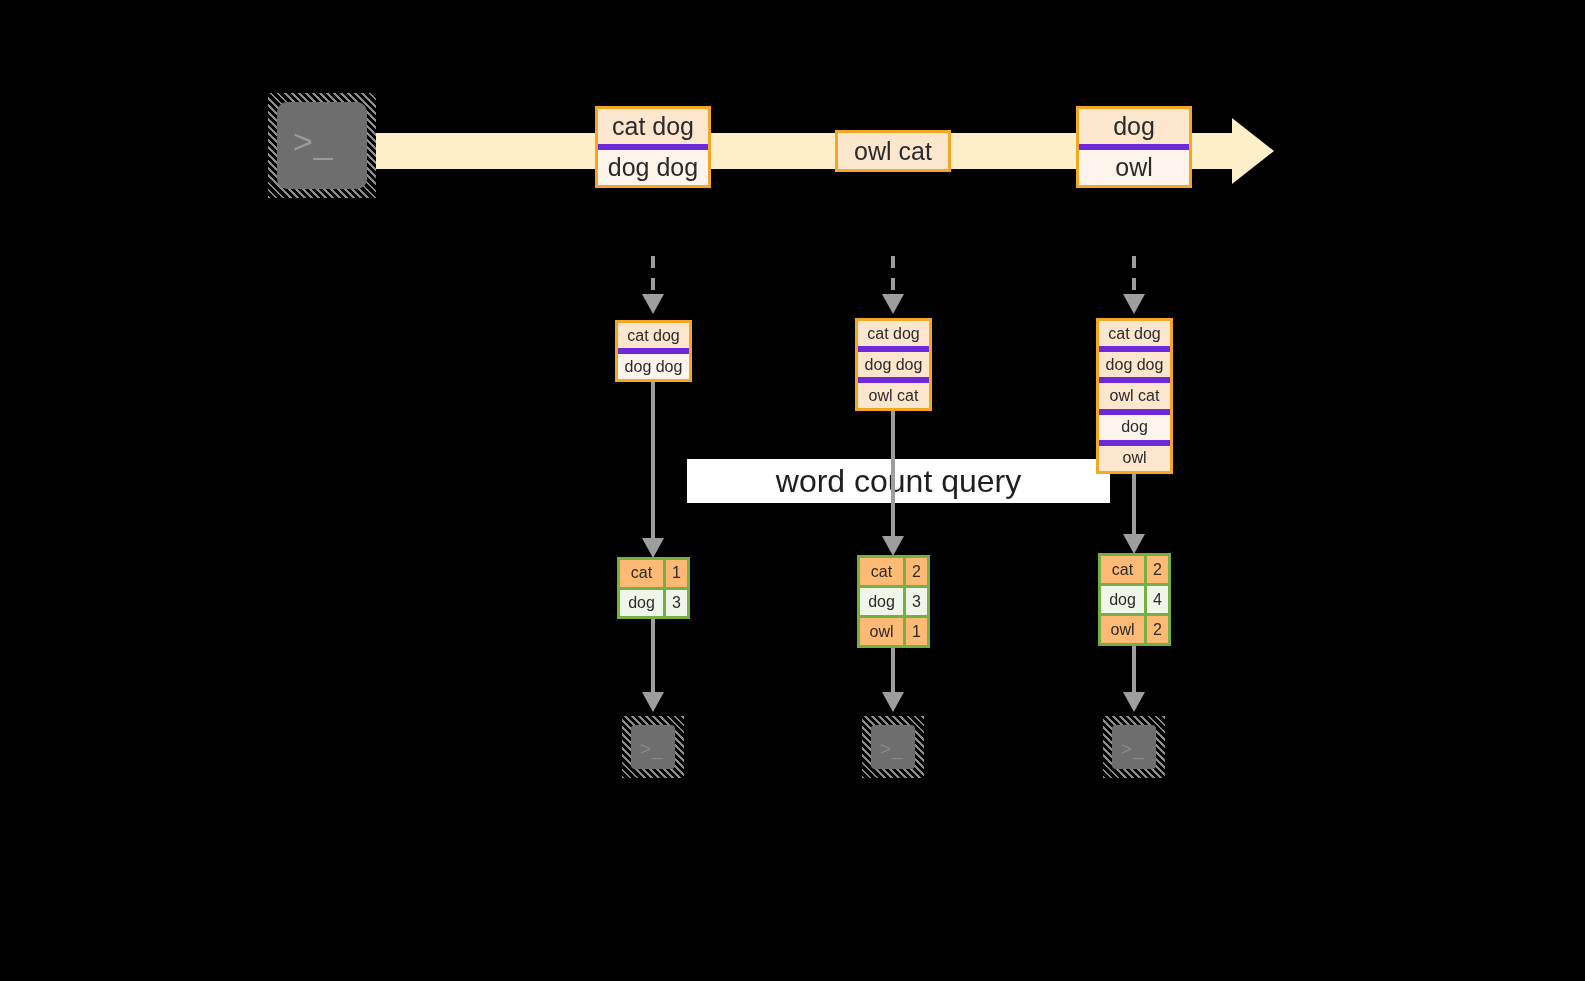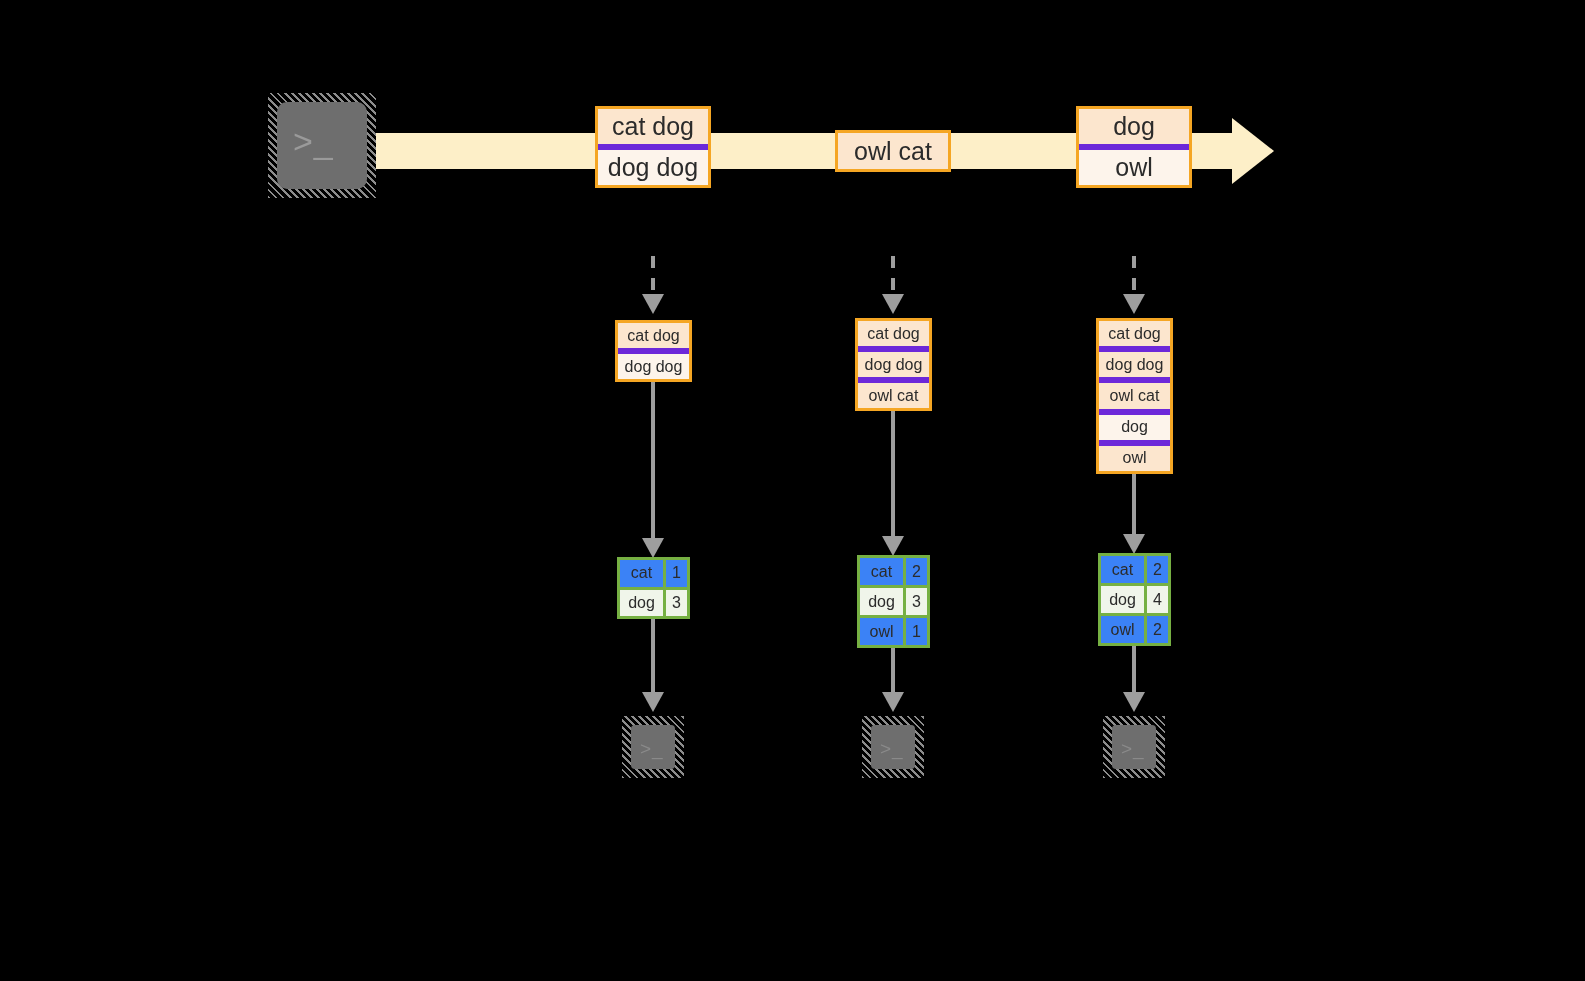--- a/index.html
+++ b/index.html
@@ -126,21 +126,21 @@
     box-sizing: border-box;
   }
   .resulttable .trow:last-child { border-bottom: none; }
   .resulttable .tc {
     display: flex;
     align-items: center;
     justify-content: center;
     font-size: 16px;
     color: #2b2b2b;
     box-sizing: border-box;
-    background: #3b82f6;
+    background: #fdba74;
   }
   .resulttable .tc.word {
     flex: 0 0 auto;
     border-right: 3px solid #76B043;
   }
   .resulttable .tc.count { flex: 1 1 auto; }
   .resulttable .trow.pale .tc { background: #F0F5EA; }
 
   
   .vline {
@@ -304,14 +304,17 @@
 
   <div class="vline" style="left:1132px; top:646px; width:4px; height:50px;"></div>
   <div class="vhead" style="left:1123px; top:692px;"></div>
 
   <div class="terminal small z3" style="left:1103px; top:716px; width:62px; height:62px;">
     <div class="hatch"></div>
     <div class="face"></div>
     <div class="prompt">&gt;_</div>
   </div>
 
+  <div class="banner z2" style="left:687px; top:459px; width:423px; height:44px;">
+    <span>word count query</span>
+  </div>
 
 </div>
 
 </body></html>

